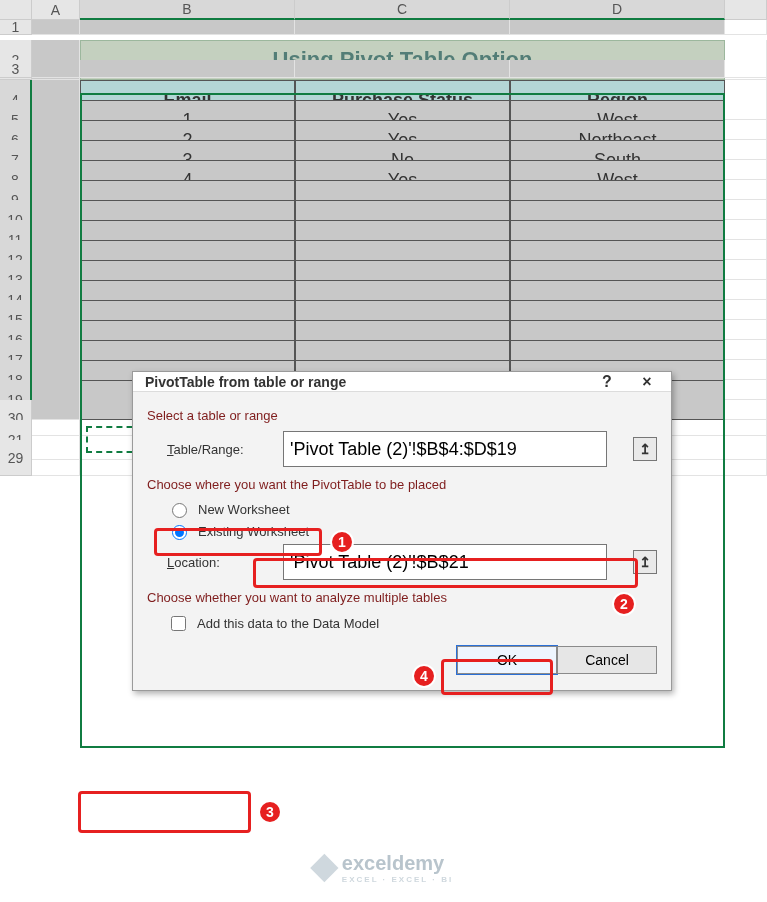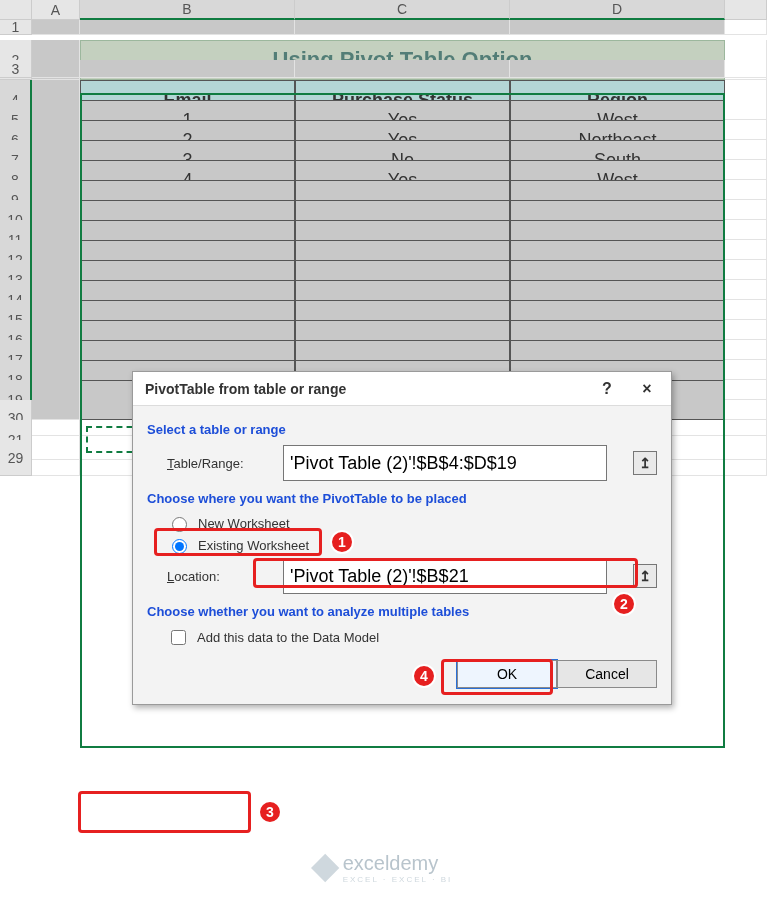--- a/index.html
+++ b/index.html
@@ -98,35 +98,35 @@
     background: #f3f3f3;
     border: 1px solid #9a9a9a;
     box-shadow: 2px 3px 6px rgba(0,0,0,.3);
     z-index: 10;
     font-size: 13px;
   }
   .dlg-titlebar {
     display: flex;
     align-items: center;
     justify-content: space-between;
-    height: 34px;
+    height: 20px;
     padding: 0 8px 0 12px;
     background: #fff;
     border-bottom: 1px solid #dcdcdc;
     font-size: 14px;
     font-weight: 600;
   }
   .dlg-titlebar .right { display: flex; gap: 8px; align-items: center; }
   .dlg-titlebar .hbtn {
     width: 32px; height: 26px;
     display: flex; align-items: center; justify-content: center;
     font-size: 16px; color: #333;
   }
   .dlg-body { padding: 10px 14px 14px 14px; }
-  .section-label { margin: 6px 0 8px 0; font-size: 13px; color: #1d4ed8; font-weight: 700; }
+  .section-label { margin: 6px 0 8px 0; font-size: 13px; color: #7f1d1d; font-weight: 400; }
   .formrow {
     display: flex; align-items: center; gap: 26px;
     margin: 4px 0 10px 20px;
   }
   .formrow label { min-width: 90px; }
   .formrow label .ul { text-decoration: underline; }
   .txt {
     flex: 1;
     height: 36px;
     border: 1px solid #767676;
@@ -187,21 +187,21 @@
   .ants {
     position: absolute;
     border: 2px dashed #107c41;
   }
   
   .watermark {
     position: absolute;
     left: 50%; transform: translateX(-50%);
     bottom: 18px;
     color: #b8c4cc;
-    font-size: 20px; font-weight: 400;
+    font-size: 20px; font-weight: 700;
     display: flex; align-items: center; gap: 8px;
     z-index: 2;
   }
   .watermark .cube {
     width: 20px; height: 20px; background: #cfd8de;
     transform: rotate(45deg);
   }
   .watermark .sub { font-size: 8px; letter-spacing: 2px; display:block; color:#cfd8de; }
 
 </style>

